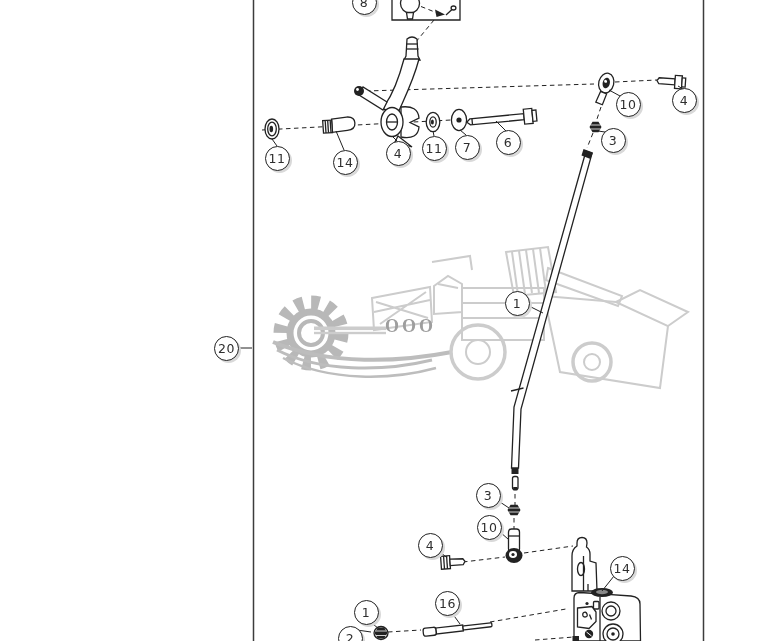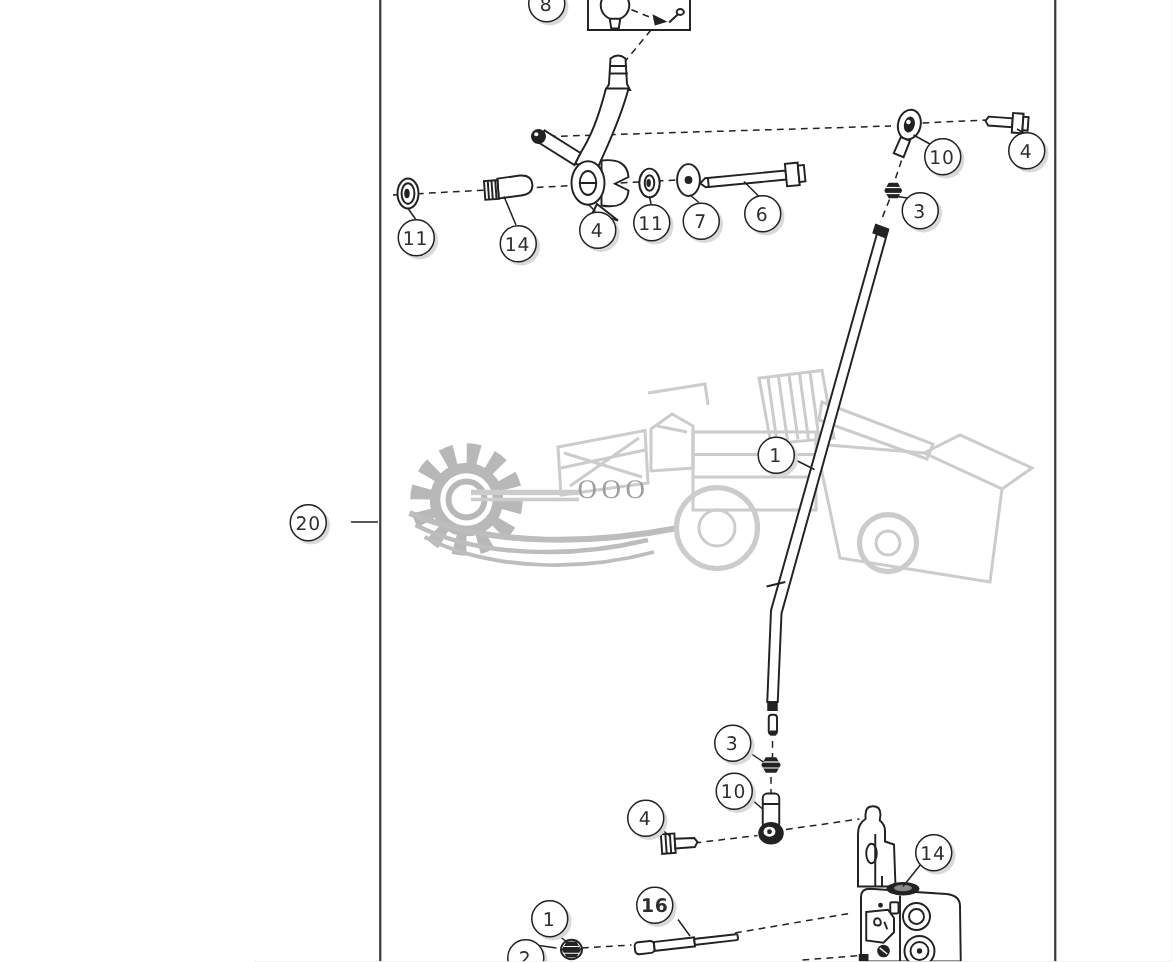--- a/index.html
+++ b/index.html
@@ -14,21 +14,21 @@
   .stage{
     position:relative;width:781px;height:641px;background:var(--background);
     overflow:hidden;font-family:"DejaVu Sans",sans-serif;
   }
   .layer{position:absolute;inset:0;}
   .wm-text{
     position:absolute;color:var(--watermark-text);
     font-family:"Liberation Serif",serif;white-space:nowrap;line-height:1;
     user-select:none;
   }
-  .wm-ooo{left:385px;top:317px;font-size:18px;letter-spacing:3px;font-weight:400;color:#9e9e9e;}
+  .wm-ooo{left:385px;top:317px;font-size:18px;letter-spacing:3px;font-weight:700;color:#9e9e9e;}
   .wm-name{left:305px;top:324px;font-size:46px;letter-spacing:6px;font-weight:600;}
   .callout{
     position:absolute;width:25px;height:25px;border-radius:50%;
     background:#fff;border:1.4px solid var(--line);box-sizing:border-box;
     display:flex;align-items:center;justify-content:center;
     font-size:12.5px;letter-spacing:0.5px;color:#2e2e2e;
     box-shadow:2px 2px 0 var(--callout-shadow);
     z-index:3;
   }
   .ln{stroke:var(--line);fill:none;stroke-width:1.3;}
@@ -285,23 +285,23 @@
       <div class="callout" style="left: 264.5px; top: 145.5px;">11</div>
       <div class="callout" style="left: 332.5px; top: 149.5px;">14</div>
       <div class="callout" style="left: 385.5px; top: 140.5px;">4</div>
       <div class="callout" style="left: 421.5px; top: 135.5px;">11</div>
       <div class="callout" style="left: 454.5px; top: 134.5px;">7</div>
       <div class="callout" style="left: 495.5px; top: 129.5px;">6</div>
       <div class="callout" style="left: 615.5px; top: 91.5px;">10</div>
       <div class="callout" style="left: 671.5px; top: 87.5px;">4</div>
       <div class="callout" style="left: 600.5px; top: 127.5px;">3</div>
       <div class="callout" style="left: 504.5px; top: 290.5px;">1</div>
-      <div class="callout" style="left: 193px; top: 335.5px;">20</div>
+      <div class="callout" style="left: 214px; top: 335.5px;">20</div>
       <div class="callout" style="left: 475.5px; top: 482.5px;">3</div>
       <div class="callout" style="left: 476.5px; top: 514.5px;">10</div>
       <div class="callout" style="left: 417.5px; top: 532.5px;">4</div>
       <div class="callout" style="left: 609.5px; top: 555.5px;">14</div>
-      <div class="callout" style="left: 424px; top: 590.5px; font-weight: bold;">16</div>
+      <div class="callout" style="left: 435px; top: 590.5px;">16</div>
       <div class="callout" style="left: 353.5px; top: 599.5px;">1</div>
       <div class="callout" style="left: 337.5px; top: 625.5px;">2</div>
     </div>
 
 </div>
 
 </body></html>

